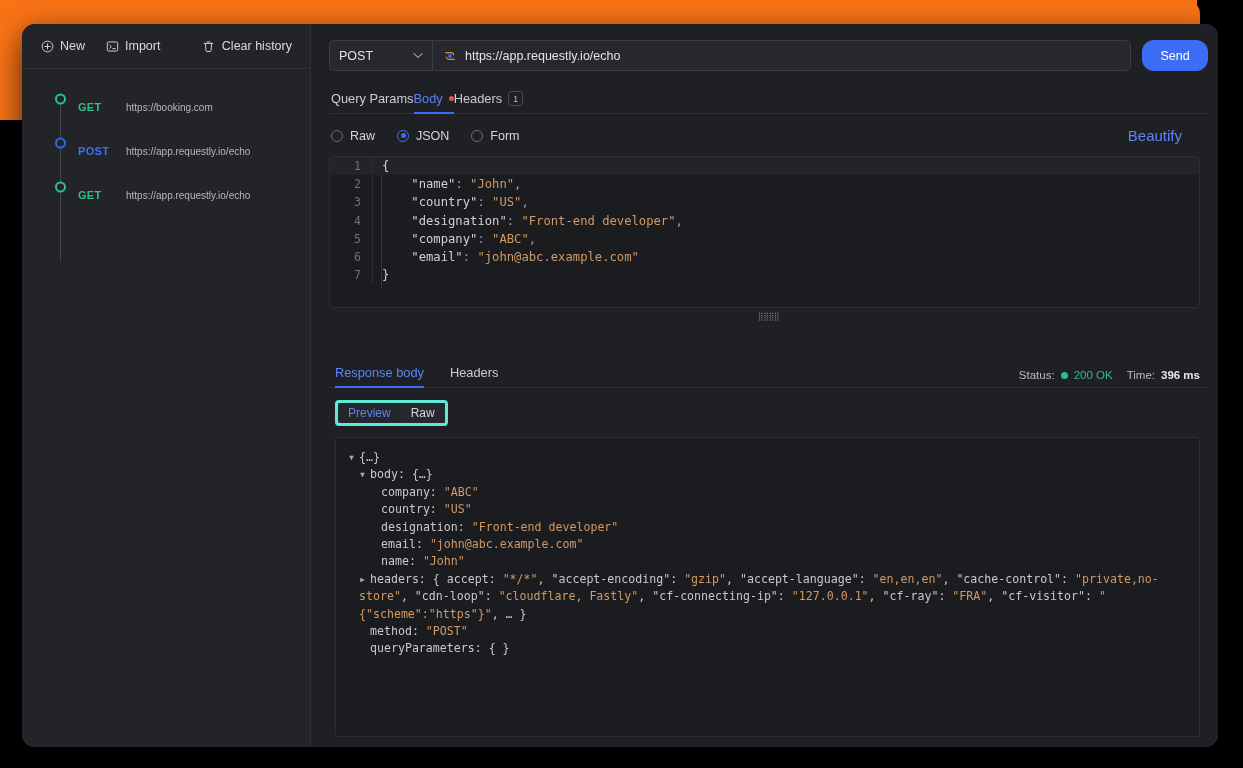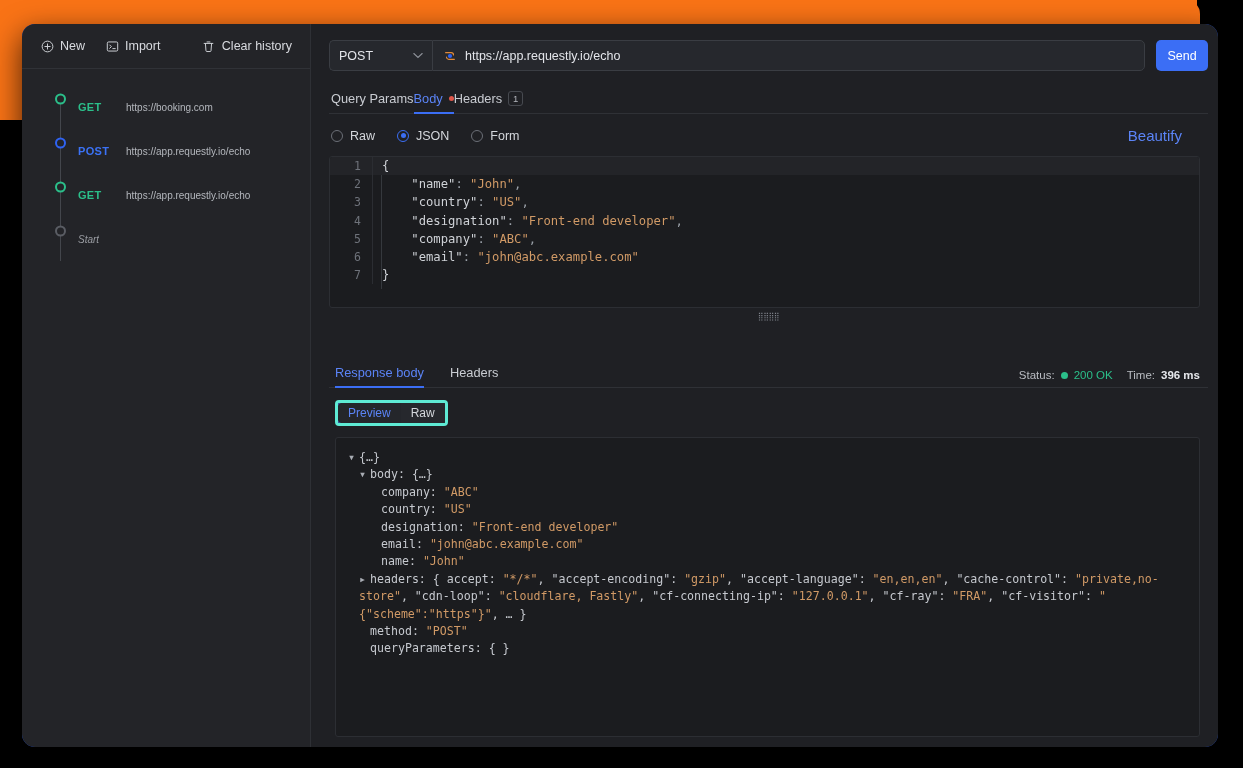--- a/index.html
+++ b/index.html
@@ -145,24 +145,24 @@
     background: #26282d;
     border: 1px solid #3a3d43;
     border-radius: 0 5px 5px 0;
     display: flex; align-items: center; gap: 8px;
     padding: 0 10px;
     min-width: 0;
   }
   .url-text { color: #e3e5ea; font-size: 12.5px; white-space: nowrap; overflow: hidden;}
   .send-btn {
     margin-left: 11px;
-    width: 52px; height: 31px;
+    width: 66px; height: 31px;
     background: #3b6ef5;
     color: #fff; font-size: 12.5px;
-    border: none; border-radius: 5px;
+    border: none; border-radius: 12px;
     cursor: pointer;
     font-family: "Liberation Sans", sans-serif;
   }
 
   
   .tabs-row {
     display: flex; align-items: flex-end;
     border-bottom: 1px solid #2f3136;
     height: 31px;
     padding-left: 2px;
@@ -381,24 +381,20 @@
             <div class="hist-item">
               <span class="dot post"></span>
               <span class="method post">POST</span>
               <span class="hist-url">https://app.requestly.io/echo</span>
             </div>
             <div class="hist-item">
               <span class="dot get"></span>
               <span class="method get">GET</span>
               <span class="hist-url">https://app.requestly.io/echo</span>
             </div>
-            <div class="hist-item start">
-              <span class="dot start"></span>
-              <span class="hist-url">Start</span>
-            </div>
           </div>
       </div>
     </div>
 
     <div class="main">
 
       <div class="req-bar">
         <div class="method-select">
           <span>POST</span>
           <span class="chev">

